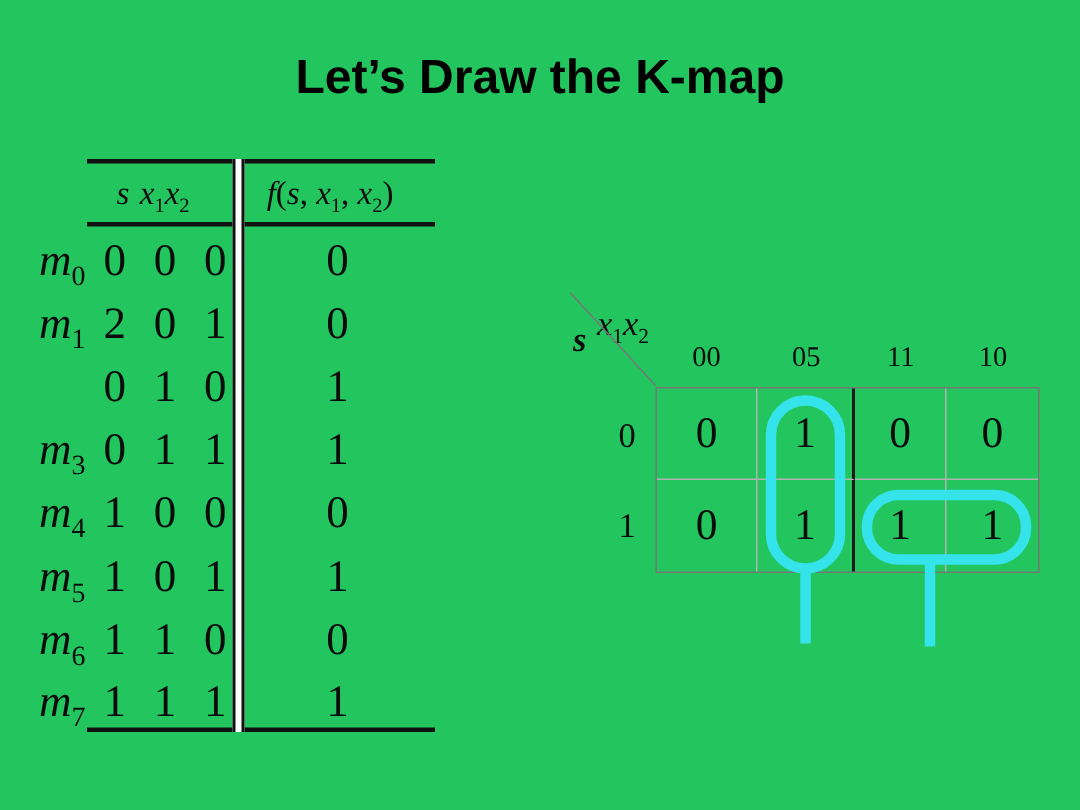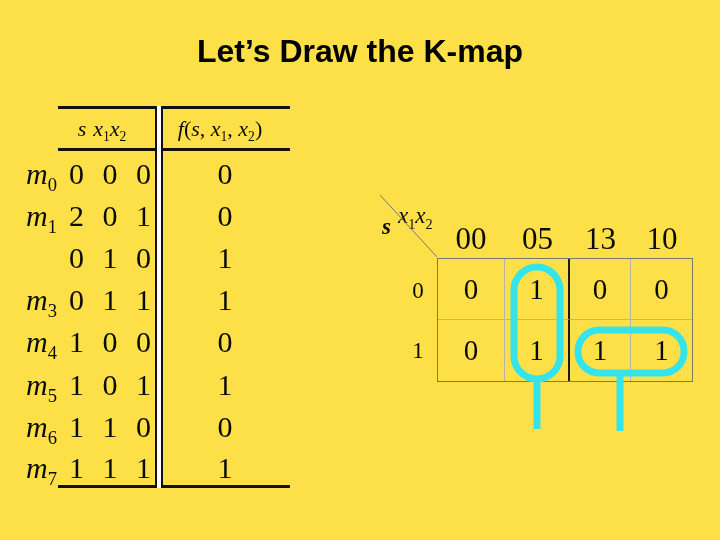--- a/index.html
+++ b/index.html
@@ -1,16 +1,16 @@
 <!DOCTYPE html>
 <html><head>
 <meta charset="utf-8">
 <style>
   html,body{margin:0;padding:0;background:#fff;}
-  .slide{position:relative;width:720px;height:540px;background:#fde047;overflow:hidden;
+  .slide{position:relative;width:720px;height:540px;background:#22c55e;overflow:hidden;
          font-family:"Liberation Serif",serif;color:#0b0b0b;}
   .title{position:absolute;left:0;top:33px;width:720px;text-align:center;
          font-family:"Liberation Sans",sans-serif;font-weight:bold;font-size:32px;color:#000;margin:0;}
   sub{font-size:62%;line-height:0;}
   i{font-style:italic;}
 
   
   .tt-line{position:absolute;background:#111;}
   .tt-top{left:58px;top:106px;width:232px;height:3px;}
   .tt-mid{left:58px;top:148px;width:232px;height:3px;}
@@ -25,21 +25,21 @@
   .r0{top:153px}.r1{top:195px}.r2{top:237px}.r3{top:279px}
   .r4{top:321px}.r5{top:364px}.r6{top:406px}.r7{top:447px}
   .mlab{position:absolute;left:0;top:0;width:40px;}
   .ins{position:absolute;left:34px;top:0;width:100px;text-align:center;word-spacing:11px;}
   .out{position:absolute;left:149px;top:0;width:100px;text-align:center;}
 
   
   .km-corner{position:absolute;left:398px;top:181px;font-size:23px;margin-top:22px;}
   .km-s{position:absolute;left:382px;top:214px;font-size:23px;font-weight:bold;}
   .km-colheads{position:absolute;left:437px;top:224px;width:256px;height:30px;display:grid;
-               grid-template-columns:68px 65px 61px 62px;font-size:31px;}
+               grid-template-columns:68px 65px 61px 62px;font-size:19px;}
   .km-colheads div{text-align:center;line-height:30px;}
   .km-rowhead{position:absolute;left:405px;width:26px;height:30px;text-align:center;
               font-size:23px;line-height:30px;}
   .km-row0{top:276px}.km-row1{top:336px}
   .km-grid{position:absolute;left:437px;top:258px;width:254px;height:122px;
            border:1px solid #777;display:grid;grid-template-columns:67px 65px 61px 61px;
            grid-template-rows:61px 61px;}
   .km-cell{display:flex;align-items:center;justify-content:center;font-size:29px;box-sizing:border-box;}
   .br-l{border-right:1px solid #b3b3b3;}
   .br-d{border-right:2px solid #1a1a1a;}
@@ -102,21 +102,21 @@
     <div class="ins">1 1 1</div>
     <div class="out">1</div>
   </div>
 
   <div class="km-corner"><i>x</i><sub>1</sub><i>x</i><sub>2</sub></div>
   <div class="km-s"><i>s</i></div>
 
   <div class="km-colheads">
     <div>00</div>
     <div>05</div>
-    <div>13</div>
+    <div>11</div>
     <div>10</div>
   </div>
 
   <div class="km-rowhead km-row0">0</div>
   <div class="km-rowhead km-row1">1</div>
 
   <div class="km-grid">
     <div class="km-cell br-l bb">0</div>
     <div class="km-cell br-d bb">1</div>
     <div class="km-cell br-l bb">0</div>

